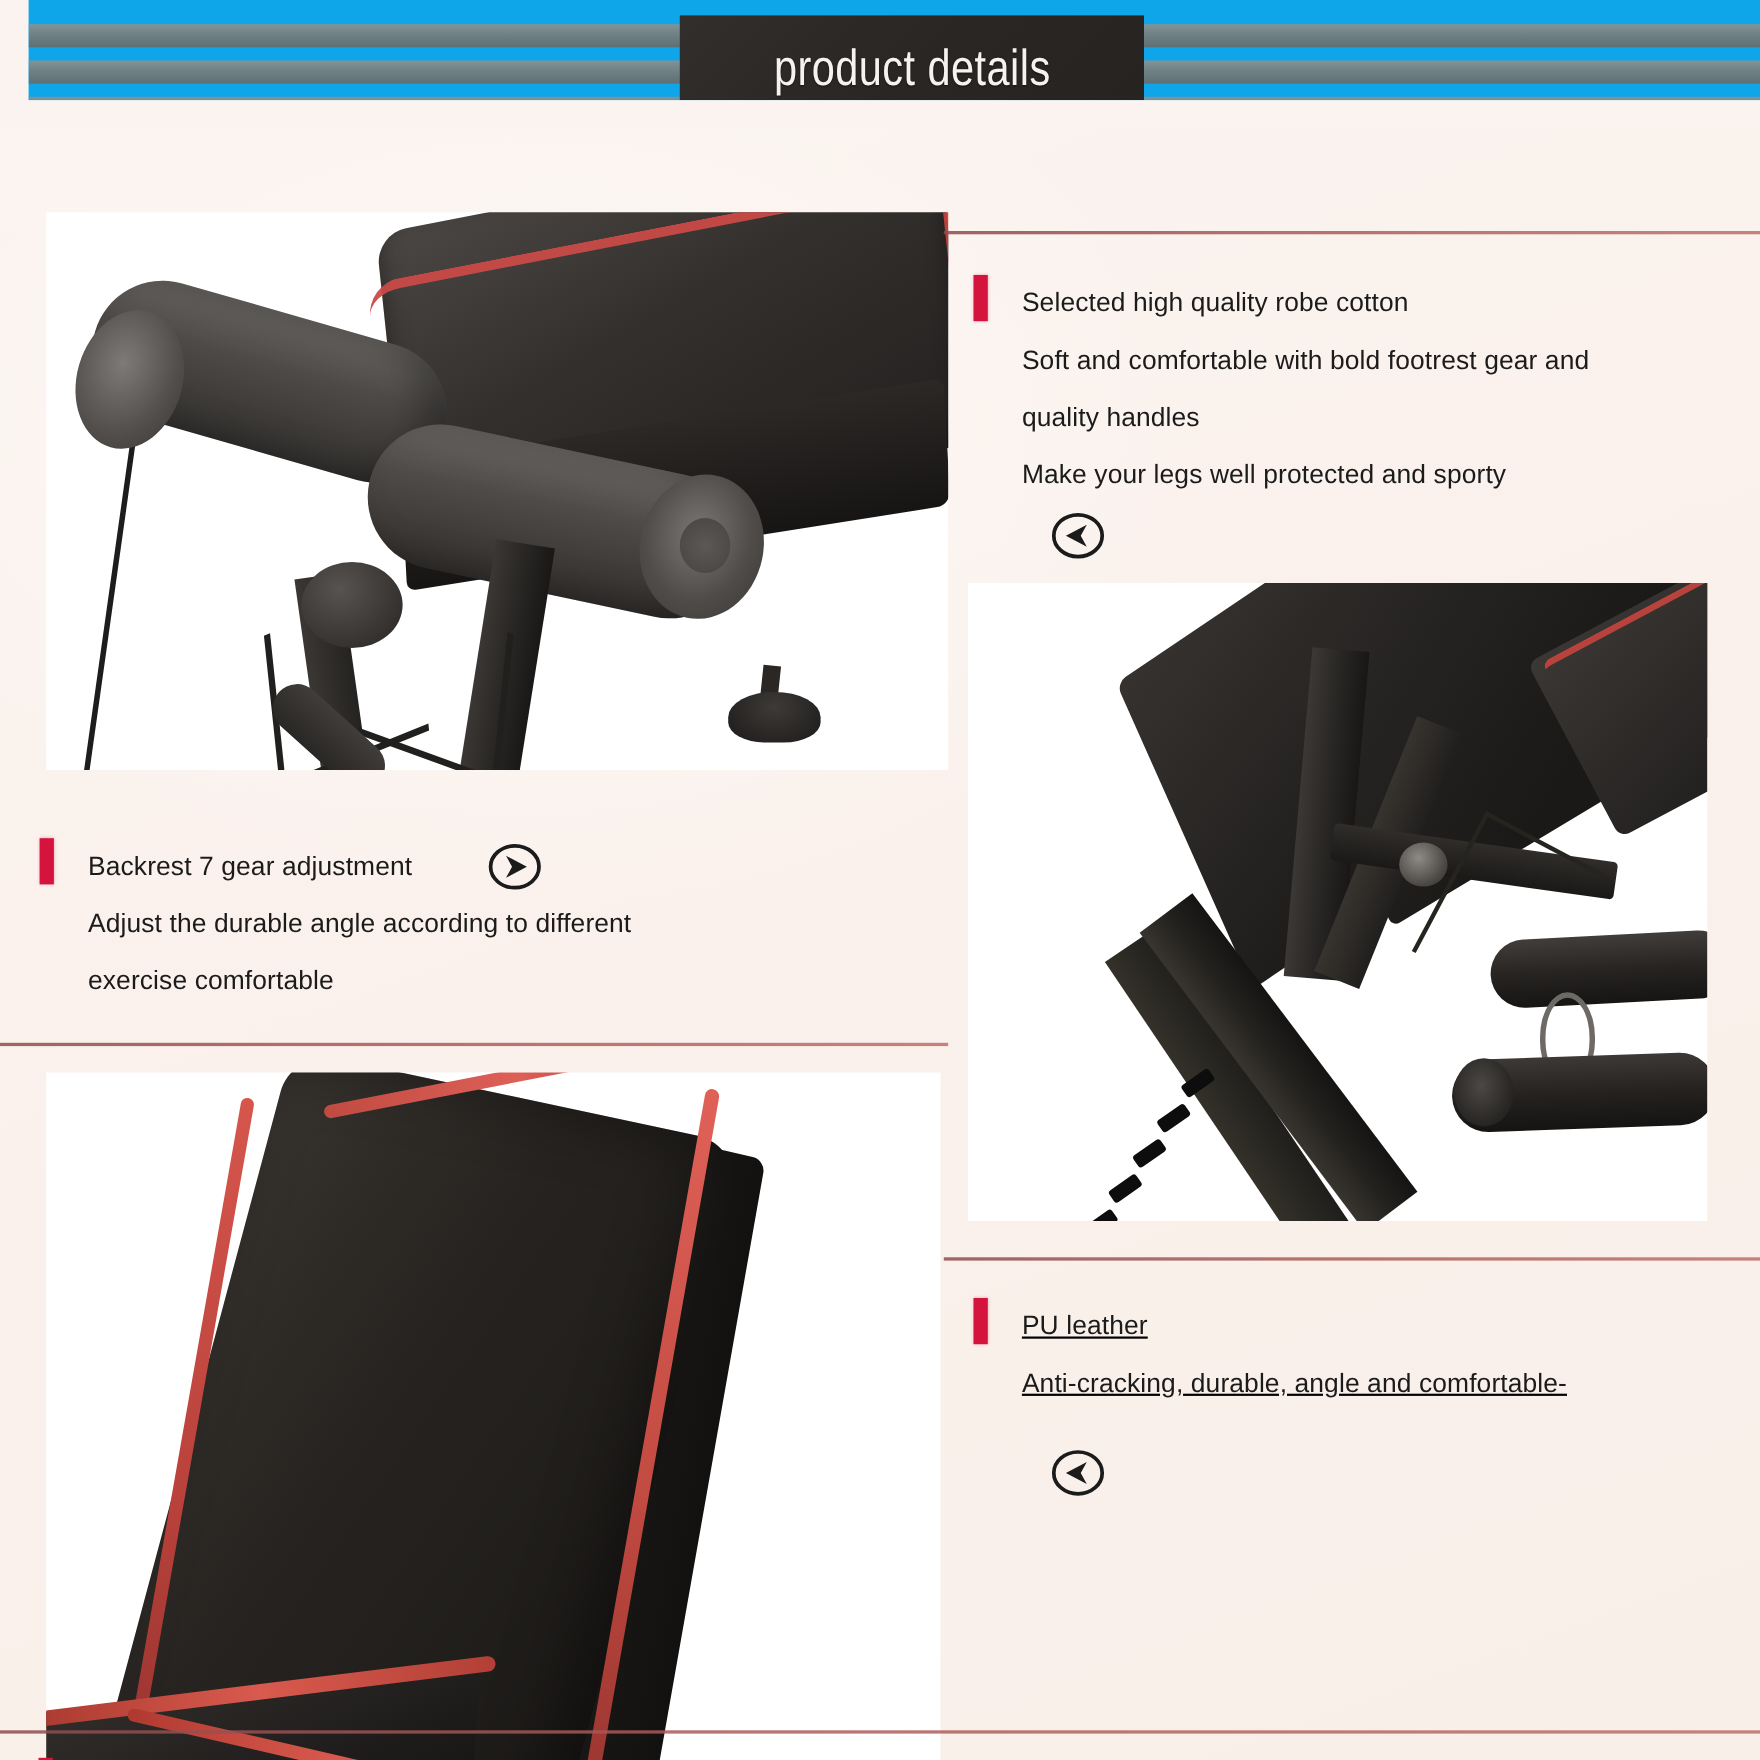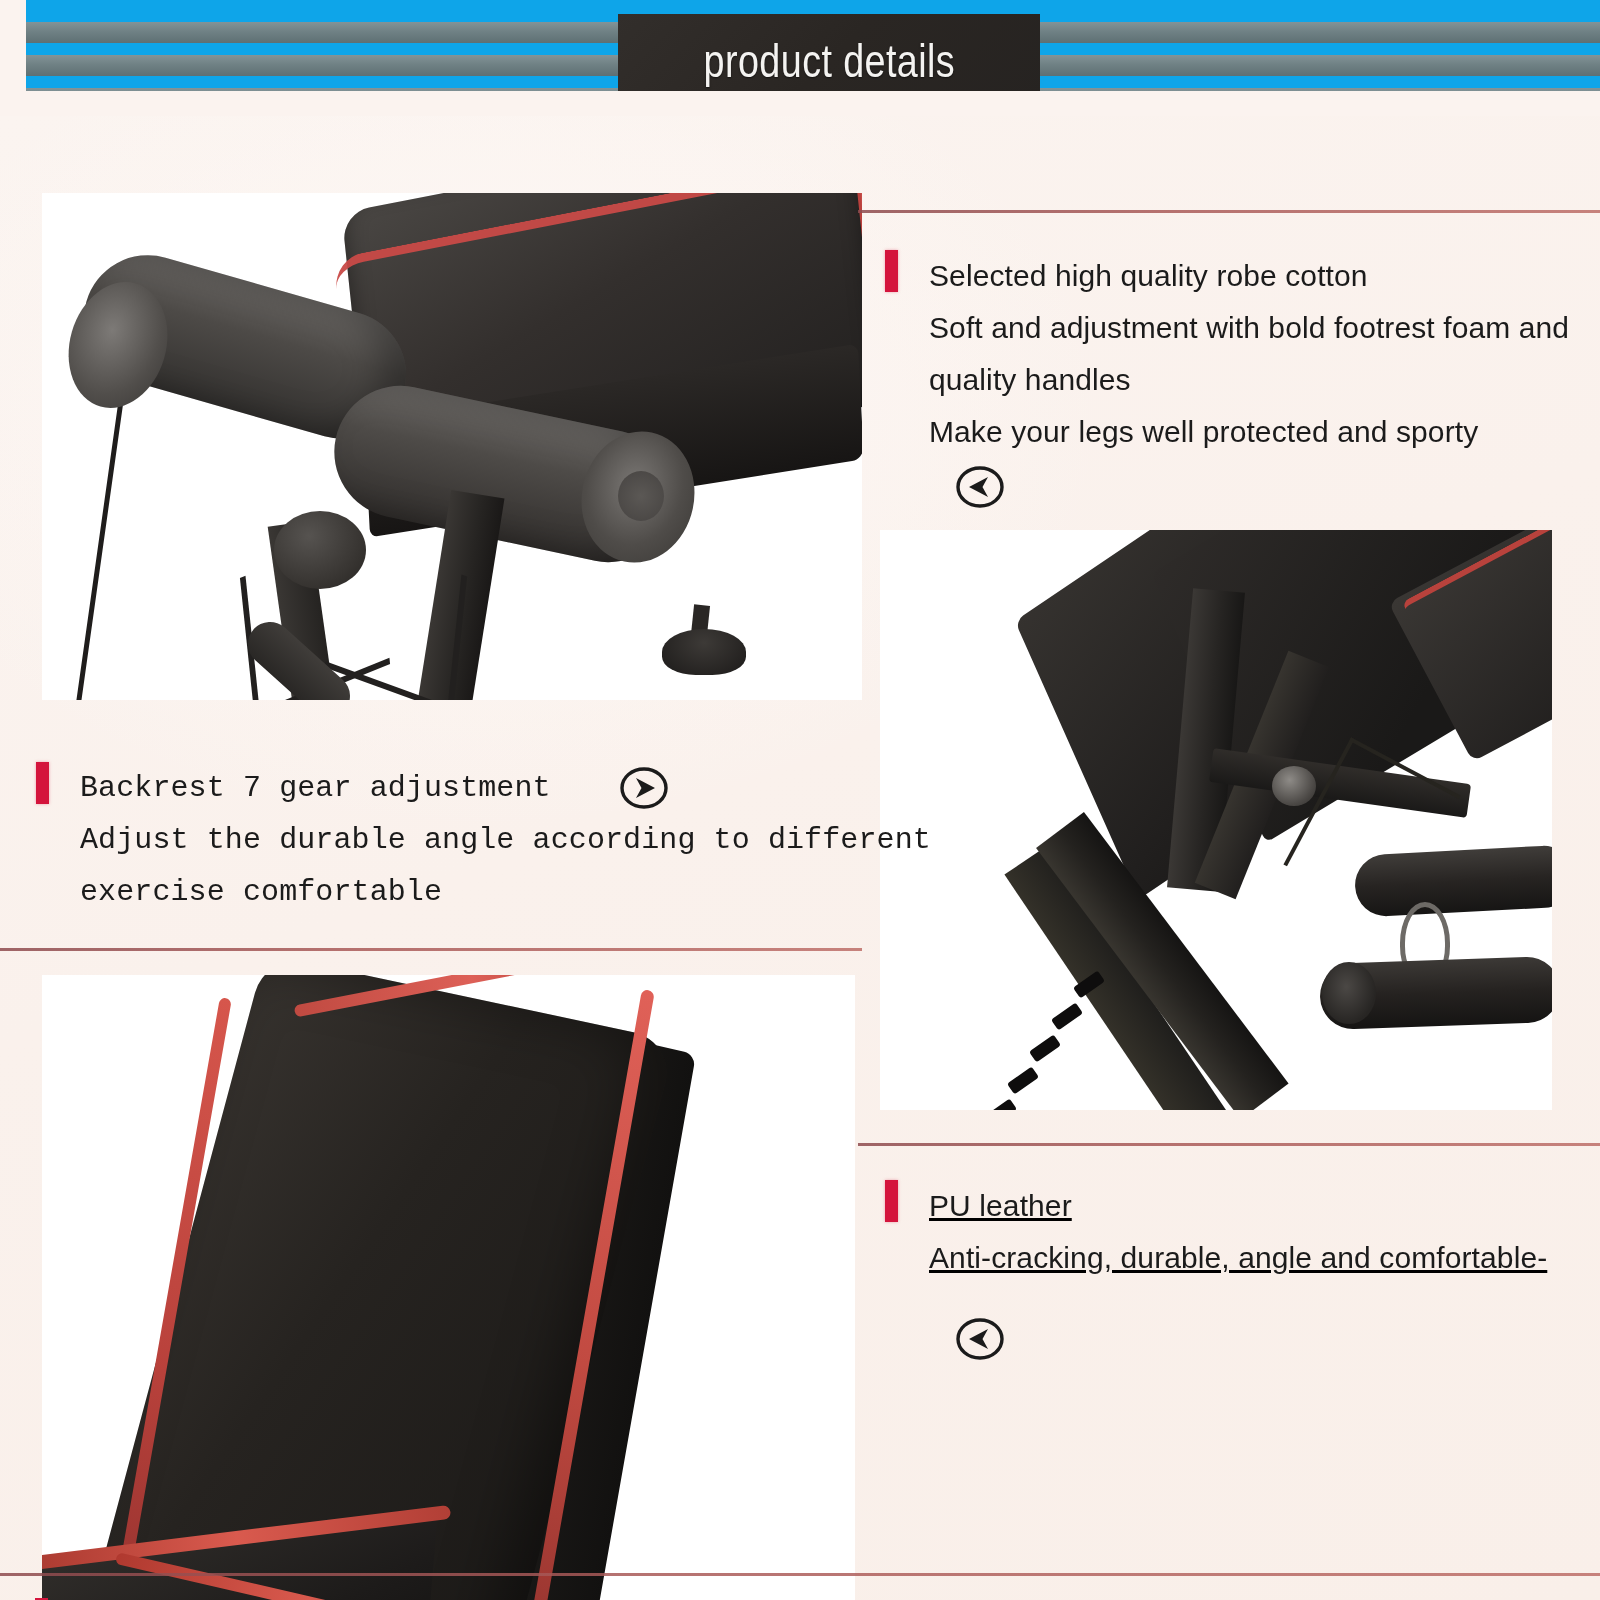--- a/index.html
+++ b/index.html
@@ -85,36 +85,36 @@
     opacity: .85;
   }
   .div-r1 { left: 858px; top: 94px;   width: 742px; }
   .div-l1 { left: 0px;   top: 832px;  width: 862px; }
   .div-r2 { left: 858px; top: 1027px; width: 742px; }
   .div-bottom { left: 0px; top: 1457px; width: 1600px; }
 
   
   .text-block { position: absolute; }
   .tb-topright { left: 885px; top: 134px;  width: 700px; }
-  .tb-midleft  { left: 36px;  top: 646px;  width: 760px; font-family: Liberation Mono, monospace; }
+  .tb-midleft  { left: 36px;  top: 646px;  width: 760px; }
   .tb-botright { left: 885px; top: 1064px; width: 700px; text-decoration: underline; }
 
   .marker {
     position: absolute;
     left: 0; top: 0;
     width: 13px; height: 42px;
     background: #d4143c;
     box-shadow: 0 0 3px rgba(212,20,60,.35);
   }
   .lines {
     margin-left: 44px;
   }
   .line {
     color: #1b1b1b;
-    font-size: 30px;
+    font-size: 24px;
     line-height: 52px;
     font-weight: 400;
     letter-spacing: .1px;
     white-space: nowrap;
   }
   .line.inline-row {
     display: flex;
     align-items: center;
     gap: 68px;
   }
@@ -427,21 +427,21 @@
     <div class="art p1-foot-stem"></div>
     <div class="art p1-foot"></div>
   </div>
 
   <div class="divider div-r1"></div>
 
   <div class="text-block tb-topright">
     <div class="marker"></div>
     <div class="lines">
       <div class="line">Selected high quality robe cotton</div>
-      <div class="line">Soft and adjustment with bold footrest foam and</div>
+      <div class="line">Soft and comfortable with bold footrest gear and</div>
       <div class="line">quality handles</div>
       <div class="line">Make your legs well protected and sporty</div>
       <span class="arrow-icon standalone">
         <svg viewBox="0 0 50 50">
           <ellipse cx="25" cy="25" rx="22" ry="19" fill="none" stroke="#1b1b1b" stroke-width="3.4"></ellipse>
           <path d="M33 15 L14 25 L33 35 L27.5 25 Z" fill="#1b1b1b"></path>
         </svg>
       </span>
     </div>
   </div>

